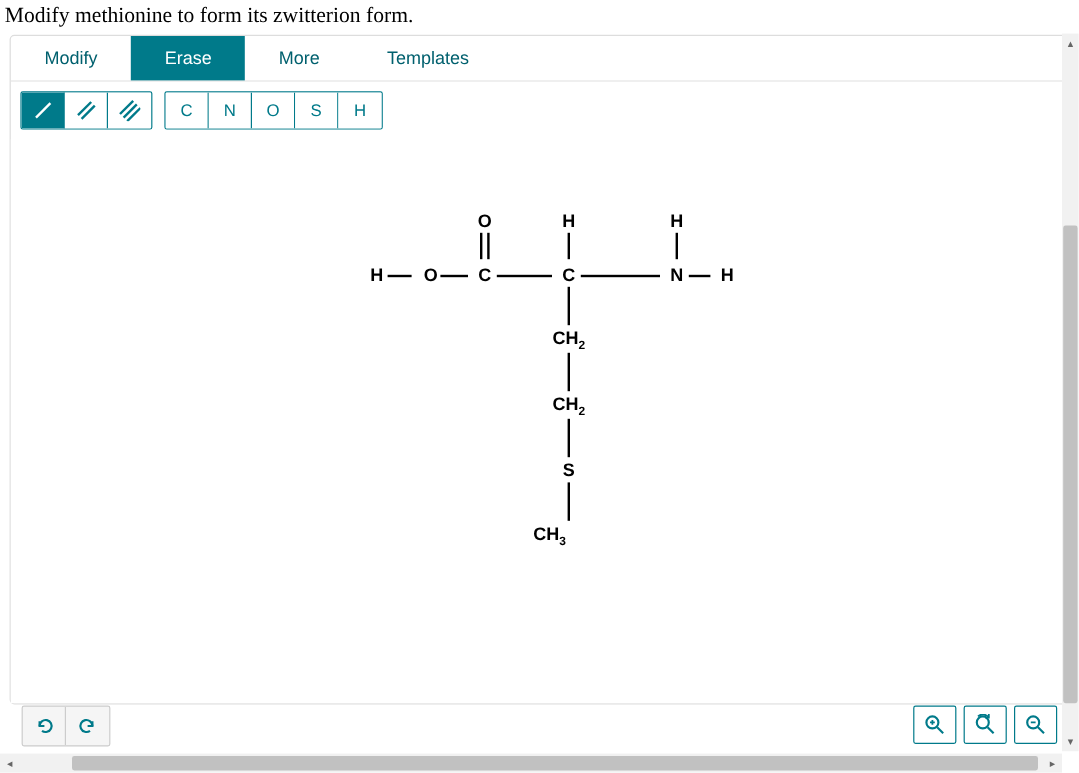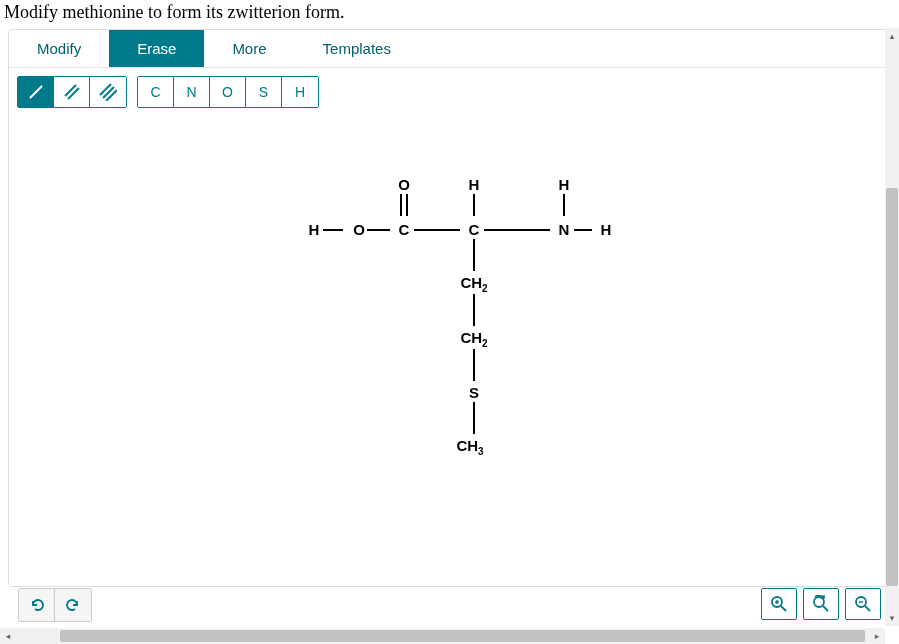--- a/index.html
+++ b/index.html
@@ -286,21 +286,21 @@
       <div class="hbond" style="left:275px; top:53px; width:18px;"></div>
       <div class="atom" style="left:292px; top:45px;">H</div>
 
       <div class="vbond" style="left:174px; top:63px; height:32px;"></div>
       <div class="atom" style="left:160px; top:98px;"><span>CH</span><sub>2</sub></div>
       <div class="vbond" style="left:174px; top:118px; height:32px;"></div>
       <div class="atom" style="left:160px; top:153px;"><span>CH</span><sub>2</sub></div>
       <div class="vbond" style="left:174px; top:173px; height:32px;"></div>
       <div class="atom" style="left:160px; top:208px;">S</div>
       <div class="vbond" style="left:174px; top:226px; height:32px;"></div>
-      <div class="atom" style="left:156px; top:261px;"><span>CH</span><sub>3</sub></div>
+      <div class="atom" style="left:144px; top:261px;"><span>CH</span><sub>3</sub></div>
     </div>
   </div>
 </div>
 
 <div class="bottom-controls">
   <div class="ctrl-group">
     <div class="ctrl-btn">
       <svg width="16" height="16">
           <path d="M4 8 A5 5 0 1 1 6 12" fill="none" stroke="#007a8a" stroke-width="1.8"></path>
           <path d="M4 4 L4 8 L8 8" fill="none" stroke="#007a8a" stroke-width="1.8"></path>

